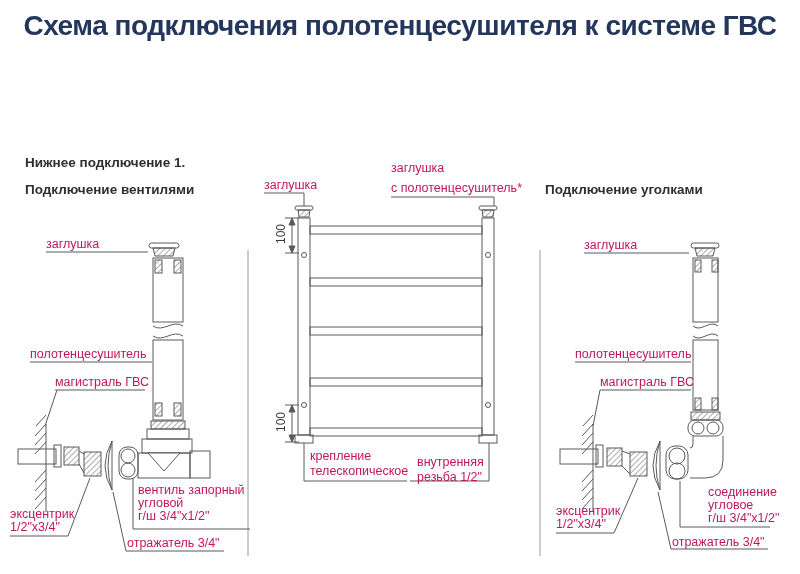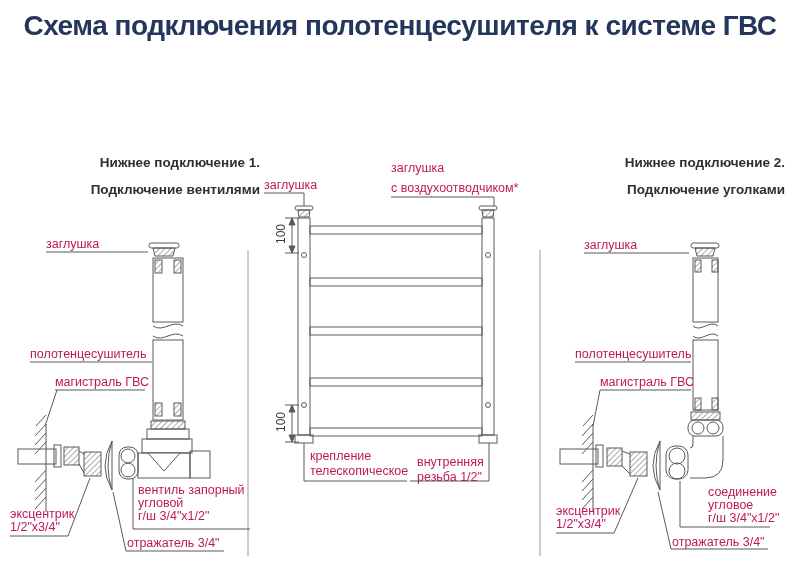--- a/index.html
+++ b/index.html
@@ -5,21 +5,21 @@
   html,body{margin:0;padding:0;background:#ffffff;}
   .canvas{
     position:relative;width:800px;height:574px;background:#ffffff;
     font-family:"Liberation Sans",sans-serif;color:#3a3a3a;overflow:hidden;
   }
   .title{
     position:absolute;left:0;top:10px;width:800px;text-align:center;
     font-size:28px;font-weight:bold;color:#24365c;letter-spacing:-0.5px;white-space:nowrap;
   }
   .sec-head{
-    position:absolute;text-align:right;font-size:13.5px;font-weight:bold;color:#2f2f2f;white-space:nowrap;
+    position:absolute;text-align:left;font-size:13.5px;font-weight:bold;color:#2f2f2f;white-space:nowrap;
   }
   .lbl{
     position:absolute;font-size:12.5px;color:#be185d;white-space:nowrap;line-height:13.5px;
   }
   .lbl span{display:block;}
   .lh20 span{line-height:20px;}
   .lh145 span{line-height:14.5px;}
   .lh13 span{line-height:13px;}
   .dim{
     position:absolute;width:44px;text-align:center;font-size:12px;color:#3a3a3a;
@@ -226,34 +226,33 @@
   <div class="lbl lh13" style="left:138px;top:484px;">
     <span>вентиль запорный</span>
     <span>угловой</span>
     <span>г/ш 3/4"x1/2"</span>
   </div>
   <div class="lbl" style="left:127px;top:537px;">отражатель 3/4"</div>
 
   <div class="lbl" style="left:264px;top:179px;">заглушка</div>
   <div class="lbl lh20" style="left:391px;top:158px;">
     <span>заглушка</span>
-    <span>с воздухоотводчиком*</span>
+    <span>с полотенцесушитель*</span>
   </div>
   <div class="dim" style="left:259px;top:227px;">100</div>
   <div class="dim" style="left:259px;top:415px;">100</div>
   <div class="lbl lh145" style="left:310px;top:449px;">
     <span>крепление</span>
     <span>телескопическое</span>
   </div>
   <div class="lbl lh145" style="left:417px;top:455px;">
     <span>внутренняя</span>
     <span>резьба 1/2"</span>
   </div>
 
-  <div class="sec-head" style="left:545px;top:155px;width:240px;">Нижнее подключение 2.</div>
   <div class="sec-head" style="left:545px;top:182px;width:240px;">Подключение уголками</div>
   <div class="lbl" style="left:584px;top:239px;">заглушка</div>
   <div class="lbl" style="left:575px;top:348px;">полотенцесушитель</div>
   <div class="lbl" style="left:600px;top:376px;">магистраль ГВС</div>
   <div class="lbl lh13" style="left:556px;top:505px;">
     <span>эксцентрик</span>
     <span>1/2"x3/4"</span>
   </div>
   <div class="lbl lh13" style="left:708px;top:486px;">
     <span>соединение</span>

